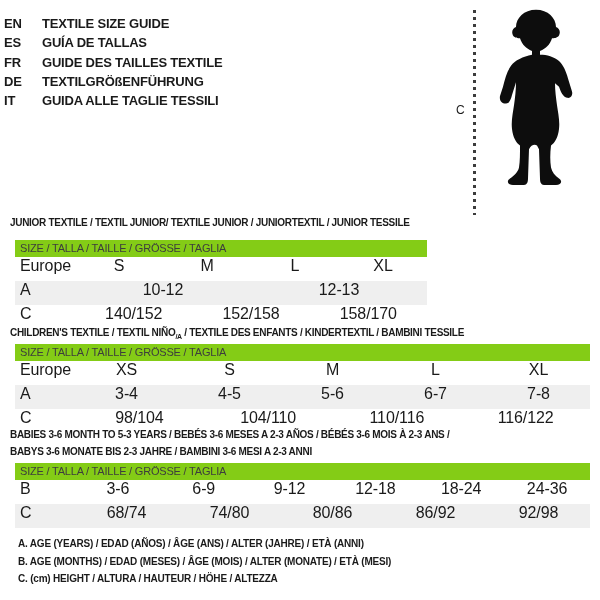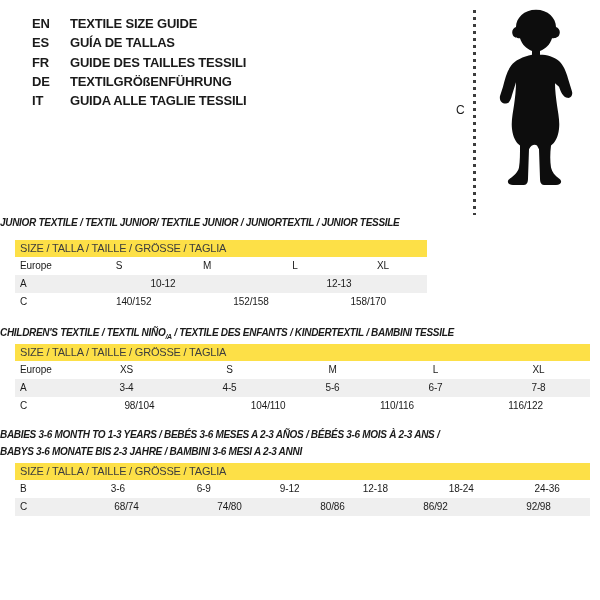--- a/index.html
+++ b/index.html
@@ -4,45 +4,45 @@
 <style>
   * { margin:0; padding:0; box-sizing:border-box; }
   html,body { background:#fff; }
   body { font-family:"Liberation Sans", sans-serif; color:#1a1a1a; }
   .canvas {
     position:relative; width:600px; height:600px; background:#ffffff;
     overflow:hidden; font-family:"Liberation Sans", sans-serif;
   }
 
   
-  .lang-block { position:absolute; top:14px; left:32px; }
+  .lang-block { position:absolute; top:14px; left:4px; }
   .lang-row { display:flex; height:19.3px; line-height:19.3px;
               font-size:13px; font-weight:bold; letter-spacing:-0.2px; }
   .lang-code { width:38px; flex:none; }
   .lang-text { white-space:nowrap;text-align:center; }
 
   
   .figure-area { position:absolute; top:0; left:450px; width:150px; height:230px; }
   .height-line { position:absolute; left:23px; top:10px; width:2.5px; height:205px;
     background:repeating-linear-gradient(to bottom,#3c3c3c 0 3px, transparent 3px 7px); }
   .height-label { position:absolute; left:6px; top:103px; font-size:12px; }
   .baby-svg { position:absolute; left:30px; top:6px; }
 
   
-  .sec-title { position:absolute; left:0; font-size:10px; font-weight:bold;
-               letter-spacing:-0.3px; white-space:nowrap; line-height:17px;font-style:italic; }
+  .sec-title { position:absolute; left:10px; font-size:10px; font-weight:bold;
+               letter-spacing:-0.3px; white-space:nowrap; line-height:17px; }
   .sec-title sub { font-size:7px; }
 
   
   .stable { position:absolute; left:15px; }
   .stable.narrow { width:412px; }
   .stable.wide { width:575px; }
-  .size-bar { height:17px; line-height:17px; background:#fde047; color:#3d3d3d;
+  .size-bar { height:17px; line-height:17px; background:#84cc16; color:#3d3d3d;
               font-size:11px; letter-spacing:-0.2px; padding-left:5px; }
-  .trow { display:flex; height:18px; line-height:18px; font-size:10px;
+  .trow { display:flex; height:24px; line-height:18px; font-size:16px;
           letter-spacing:-0.1px; }
   .trow.alt { background:#efefef; }
   .tlabel { width:60px; flex:none; padding-left:5px; text-align:left; }
   .tcell { flex:1; text-align:center; }
 
   
   .legend { position:absolute; left:18px; top:535px; }
   .legend-line { font-size:10px; font-weight:bold; letter-spacing:-0.2px;
                  line-height:17.5px; white-space:nowrap; }
 </style>
@@ -55,21 +55,21 @@
     <div class="lang-row">
       <span class="lang-code">EN</span>
       <span class="lang-text">TEXTILE SIZE GUIDE</span>
     </div>
     <div class="lang-row">
       <span class="lang-code">ES</span>
       <span class="lang-text">GUÍA DE TALLAS</span>
     </div>
     <div class="lang-row">
       <span class="lang-code">FR</span>
-      <span class="lang-text">GUIDE DES TAILLES TESSILI</span>
+      <span class="lang-text">GUIDE DES TAILLES TEXTILE</span>
     </div>
     <div class="lang-row">
       <span class="lang-code">DE</span>
       <span class="lang-text">TEXTILGRÖßENFÜHRUNG</span>
     </div>
     <div class="lang-row">
       <span class="lang-code">IT</span>
       <span class="lang-text">GUIDA ALLE TAGLIE TESSILI</span>
     </div>
   </div>
@@ -178,21 +178,21 @@
           <span class="tlabel">C</span>
           <span class="tcell">98/104</span>
           <span class="tcell">104/110</span>
           <span class="tcell">110/116</span>
           <span class="tcell">116/122</span>
         </div>
       </div>
   </div>
 
   <div class="sec-title" style="top:426px;">
-    <div>BABIES 3-6 MONTH TO 1-3 YEARS / BEBÉS 3-6 MESES A 2-3 AÑOS / BÉBÉS 3-6 MOIS À 2-3 ANS /</div>
+    <div>BABIES 3-6 MONTH TO 5-3 YEARS / BEBÉS 3-6 MESES A 2-3 AÑOS / BÉBÉS 3-6 MOIS À 2-3 ANS /</div>
     <div>BABYS 3-6 MONATE BIS 2-3 JAHRE / BAMBINI 3-6 MESI A 2-3 ANNI</div>
   </div>
   <div class="stable wide" style="top:463px;">
     <div class="size-bar">SIZE / TALLA / TAILLE / GRÖSSE / TAGLIA</div>
     <div>
         <div class="trow">
           <span class="tlabel">B</span>
           <span class="tcell">3-6</span>
           <span class="tcell">6-9</span>
           <span class="tcell">9-12</span>
@@ -204,14 +204,19 @@
           <span class="tlabel">C</span>
           <span class="tcell">68/74</span>
           <span class="tcell">74/80</span>
           <span class="tcell">80/86</span>
           <span class="tcell">86/92</span>
           <span class="tcell">92/98</span>
         </div>
       </div>
   </div>
 
+  <div class="legend">
+    <div class="legend-line">A. AGE (YEARS) / EDAD (AÑOS) / ÂGE (ANS) / ALTER (JAHRE) / ETÀ (ANNI)</div>
+    <div class="legend-line">B. AGE (MONTHS) / EDAD (MESES) / ÂGE (MOIS) / ALTER (MONATE) / ETÀ (MESI)</div>
+    <div class="legend-line">C. (cm) HEIGHT / ALTURA / HAUTEUR / HÖHE / ALTEZZA</div>
+  </div>
 
 </div>
 
 </body></html>

